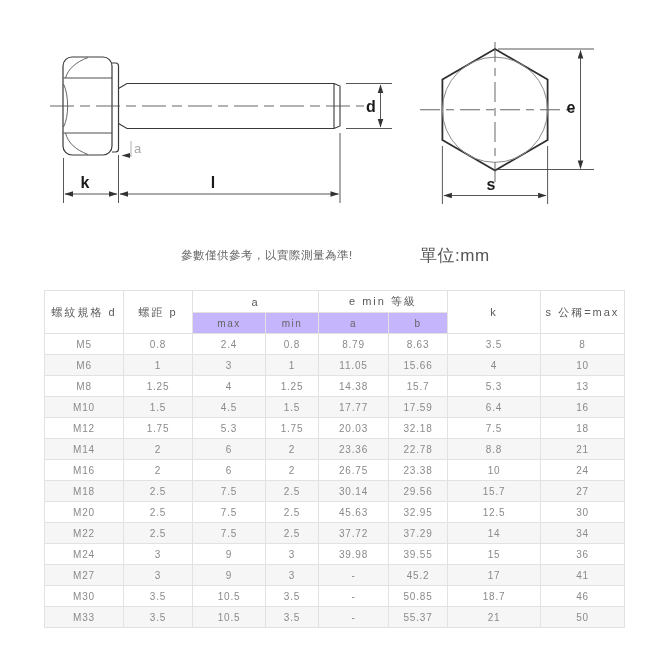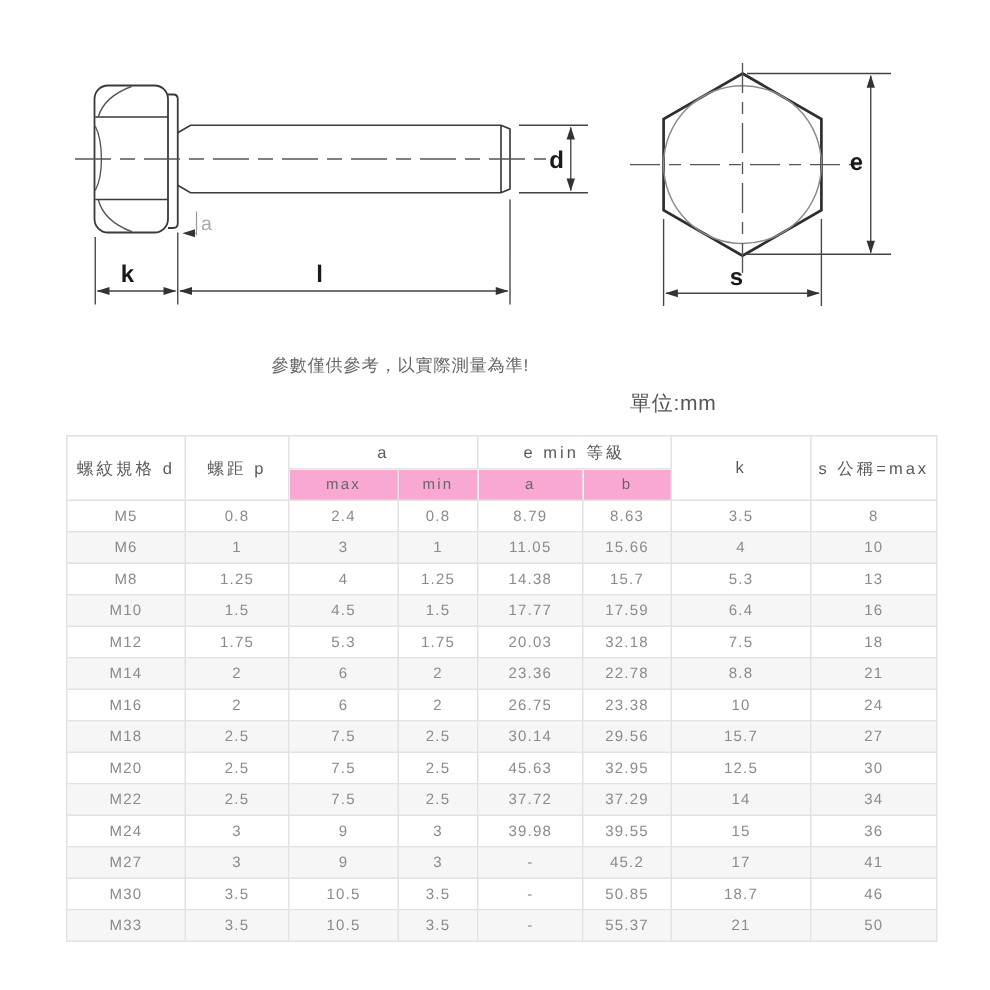--- a/index.html
+++ b/index.html
@@ -8,41 +8,41 @@
     font-family:"Liberation Sans", sans-serif;
     position:relative;overflow:hidden;
   }
   .stage{position:absolute;inset:0;}
   svg.drawing{position:absolute;left:0;top:0;}
   svg text{font-family:"Liberation Sans", sans-serif;}
   .dim-label{font-size:16px;font-weight:bold;fill:#1a1a1a;}
   .muted-label{font-size:13px;fill:#aaaaaa;}
 
   .caption-note{
-    position:absolute;left:181px;top:236px;
+    position:absolute;left:181px;top:248px;
     font-size:11.5px;color:#666666;letter-spacing:0.5px;white-space:nowrap;
   }
   .caption-unit{
-    position:absolute;left:420px;top:260px;
-    font-size:14px;color:#555555;letter-spacing:0.5px;white-space:nowrap;text-align:right;
+    position:absolute;left:420px;top:244px;
+    font-size:17px;color:#555555;letter-spacing:0.5px;white-space:nowrap;text-align:right;
   }
 
   table.spec{
     position:absolute;left:44px;top:290px;width:580px;
     border-collapse:collapse;table-layout:fixed;
   }
   table.spec th, table.spec td{
     border:1px solid #e2e2e2;text-align:center;vertical-align:middle;
     font-weight:normal;padding:0;overflow:hidden;white-space:nowrap;
   }
   table.spec thead tr.group-row th{
     height:21px;font-size:11px;color:#5a5a5a;letter-spacing:2px;background:#ffffff;
   }
   table.spec thead tr.sub-row th{
-    height:20px;font-size:10px;color:#666666;letter-spacing:1.5px;background:#f9a8d4;margin-top:44px;
+    height:20px;font-size:10px;color:#666666;letter-spacing:1.5px;background:#c4b5fd;margin-top:44px;
   }
   table.spec tbody td{
     height:20px;font-size:10px;color:#8a8a8a;letter-spacing:0.8px;background:#ffffff;
   }
   table.spec tbody tr:nth-child(even) td{background:#f6f6f6;}
 </style>
 </head>
 <body>
 
 <div class="stage">

